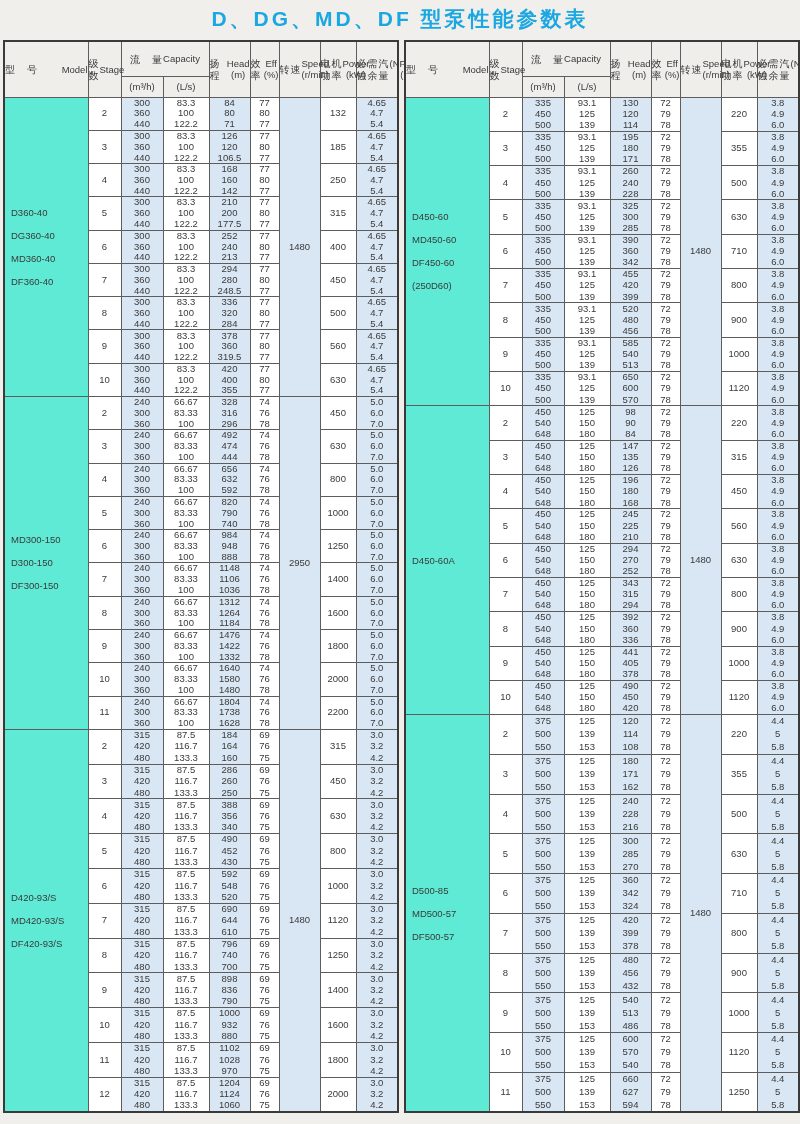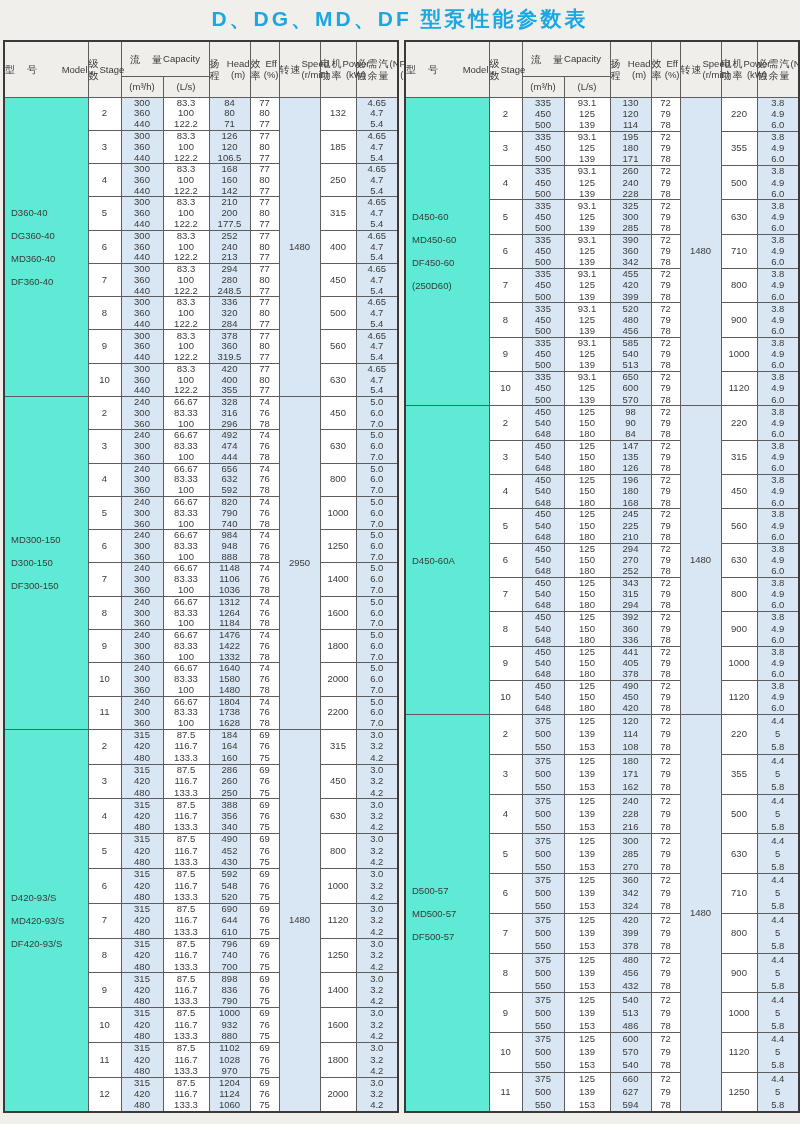--- a/index.html
+++ b/index.html
@@ -1434,21 +1434,21 @@
             </tr>
             <tr class="blk1">
               <td class="c-m3h ct">648</td>
               <td class="c-ls">180</td>
               <td class="c-head ct">420</td>
               <td class="c-eff">78</td>
               <td class="c-npsh ct">6.0</td>
             </tr>
             <tr class="blk2 rs">
               <td class="cm" rowspan="30">
-                <div class="mline">D500-57</div>
+                <div class="mline">D500-85</div>
                 <div class="mline">MD500-57</div>
                 <div class="mline">DF500-57</div>
               </td>
               <td class="c-stage" rowspan="3">2</td>
               <td class="c-m3h ct">375</td>
               <td class="c-ls">125</td>
               <td class="c-head ct">120</td>
               <td class="c-eff">72</td>
               <td class="c-speed ct" rowspan="30">1480</td>
               <td class="c-power" rowspan="3">220</td>

